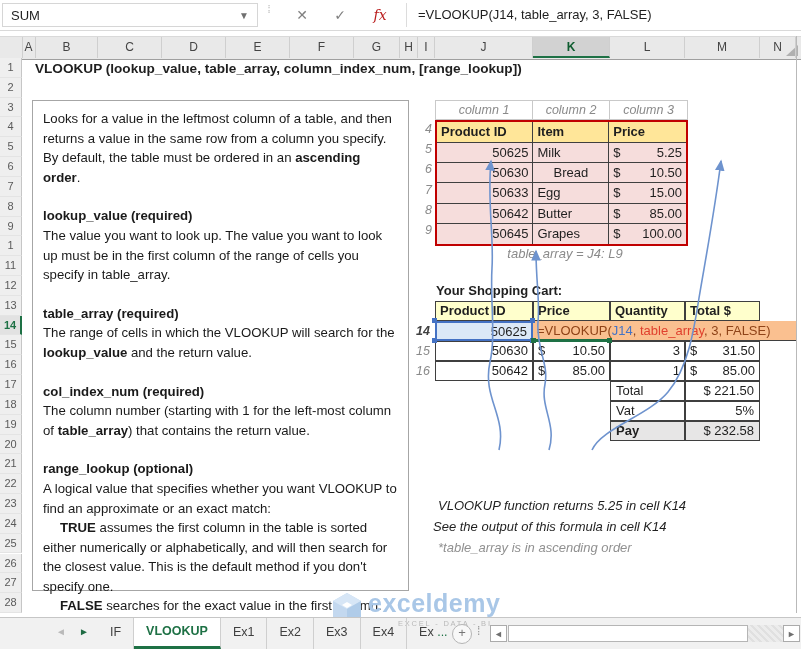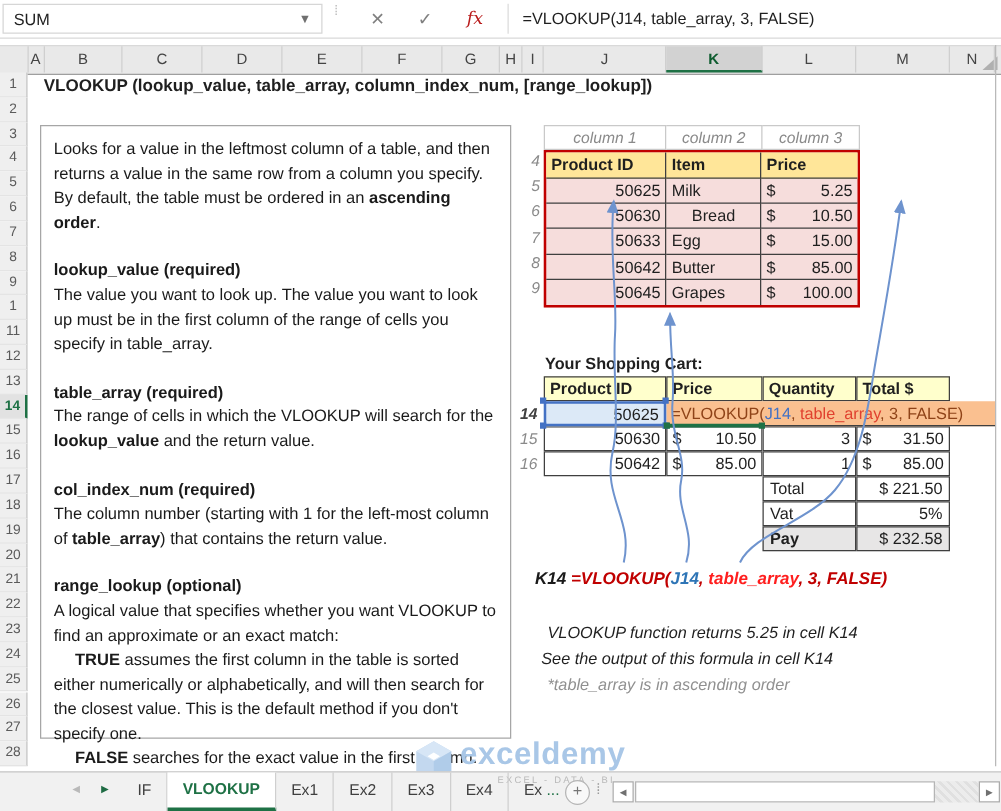--- a/index.html
+++ b/index.html
@@ -245,20 +245,21 @@
       </div>
     </div>
   <div id="lk-rowcaps">
       <div class="abs cap rowcap" style="left: 412px; top: 122px;">4</div>
       <div class="abs cap rowcap" style="left: 412px; top: 142.2px;">5</div>
       <div class="abs cap rowcap" style="left: 412px; top: 162.4px;">6</div>
       <div class="abs cap rowcap" style="left: 412px; top: 182.6px;">7</div>
       <div class="abs cap rowcap" style="left: 412px; top: 202.8px;">8</div>
       <div class="abs cap rowcap" style="left: 412px; top: 223px;">9</div>
     </div>
+  <div id="lookup-caption" class="abs cap">table_array = J4: L9</div>
 
   <div id="cart-title" class="abs">Your Shopping Cart:</div>
   <div id="cart">
       <div class="abs c-cell c-hdr" style="left: 435px; top: 301px; width: 98px; height: 20px;">Product ID</div>
       <div class="abs c-cell c-hdr" style="left: 533px; top: 301px; width: 77px; height: 20px;">Price</div>
       <div class="abs c-cell c-hdr" style="left: 610px; top: 301px; width: 75px; height: 20px;">Quantity</div>
       <div class="abs c-cell c-hdr" style="left: 685px; top: 301px; width: 75px; height: 20px;">Total $</div>
       <div class="abs c-cell num" style="left: 435px; top: 341px; width: 98px; height: 20px;">50630</div>
       <div class="abs c-cell" style="left: 533px; top: 341px; width: 77px; height: 20px;">
         <span style="float:left">$</span>
@@ -296,21 +297,20 @@
 
   <div id="totals">
       <div class="t-cell" style="left: 610px; top: 381px; width: 75px; height: 20px;">Total</div>
       <div class="t-cell num" style="left: 685px; top: 381px; width: 75px; height: 20px;">$ 221.50</div>
       <div class="t-cell" style="left: 610px; top: 401px; width: 75px; height: 20px;">Vat</div>
       <div class="t-cell num" style="left: 685px; top: 401px; width: 75px; height: 20px;">5%</div>
       <div class="t-cell t-hl" style="left: 610px; top: 421px; width: 75px; height: 20px; font-weight: 700;">Pay</div>
       <div class="t-cell num t-hl" style="left: 685px; top: 421px; width: 75px; height: 20px;">$ 232.58</div>
     </div>
 
-  <div id="ann1" class="abs ann"><span style="color: rgb(26, 26, 26);">K14  </span><span style="color: rgb(192, 0, 0);">=VLOOKUP(</span><span style="color: rgb(46, 117, 182);">J14</span><span style="color: rgb(192, 0, 0);">, </span><span style="color: rgb(255, 31, 31);">table_array</span><span style="color: rgb(192, 0, 0);">, 3, FALSE)</span></div>
   <div id="ann2" class="abs ann">See the output of this formula in cell K14</div>
   <div id="ann3" class="abs ann">VLOOKUP function returns 5.25 in cell K14</div>
   <div id="ann-note" class="abs ann">*table_array is in ascending order</div>
 
   <div id="watermark" class="abs">
     <svg width="34" height="34" viewBox="0 0 34 34">
       <polygon points="17,2 31,10 31,26 17,34 3,26 3,10" fill="#c3d8ef"></polygon>
       <polygon points="17,2 31,10 17,18 3,10" fill="#d7e6f6"></polygon>
       <polygon points="17,18 31,10 31,26 17,34" fill="#b0cce9"></polygon>
       <polygon points="17,11 22,14 17,17 12,14" fill="#ffffff"></polygon>

